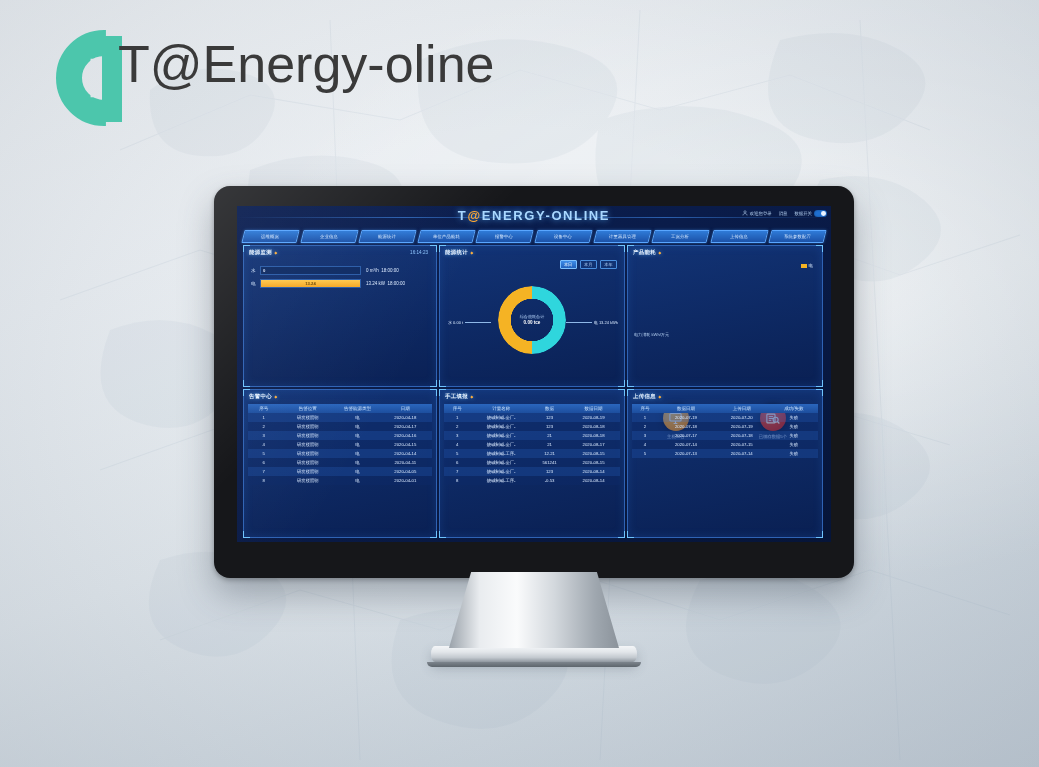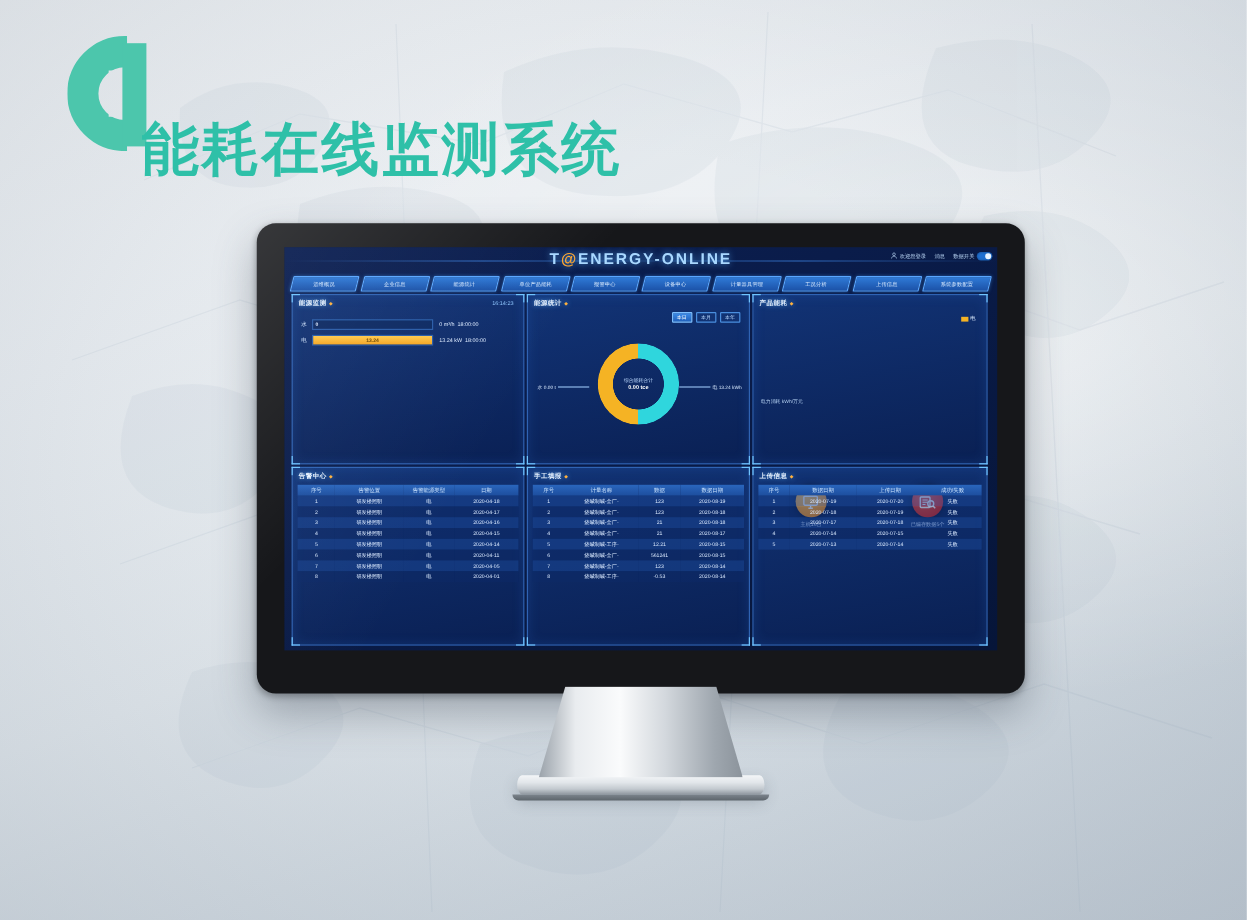--- a/index.html
+++ b/index.html
@@ -180,21 +180,21 @@
     </g>
   </svg>
 </div>
 <div class="vignette"></div>
 
 <div class="headline">
   <div class="brandmark">
     <div class="ring"></div>
     <div class="bar"></div>
   </div>
-  <div class="title-cn">能耗在线监测系统</div>
+  <div class="title-en">T@Energy-oline</div>
 </div>
 
 <div class="monitor">
   <div class="bezel"></div>
 
   <div class="screen">
     <div class="dash">
 
       <div class="dash-head">
         <div class="logo-bar"></div>

